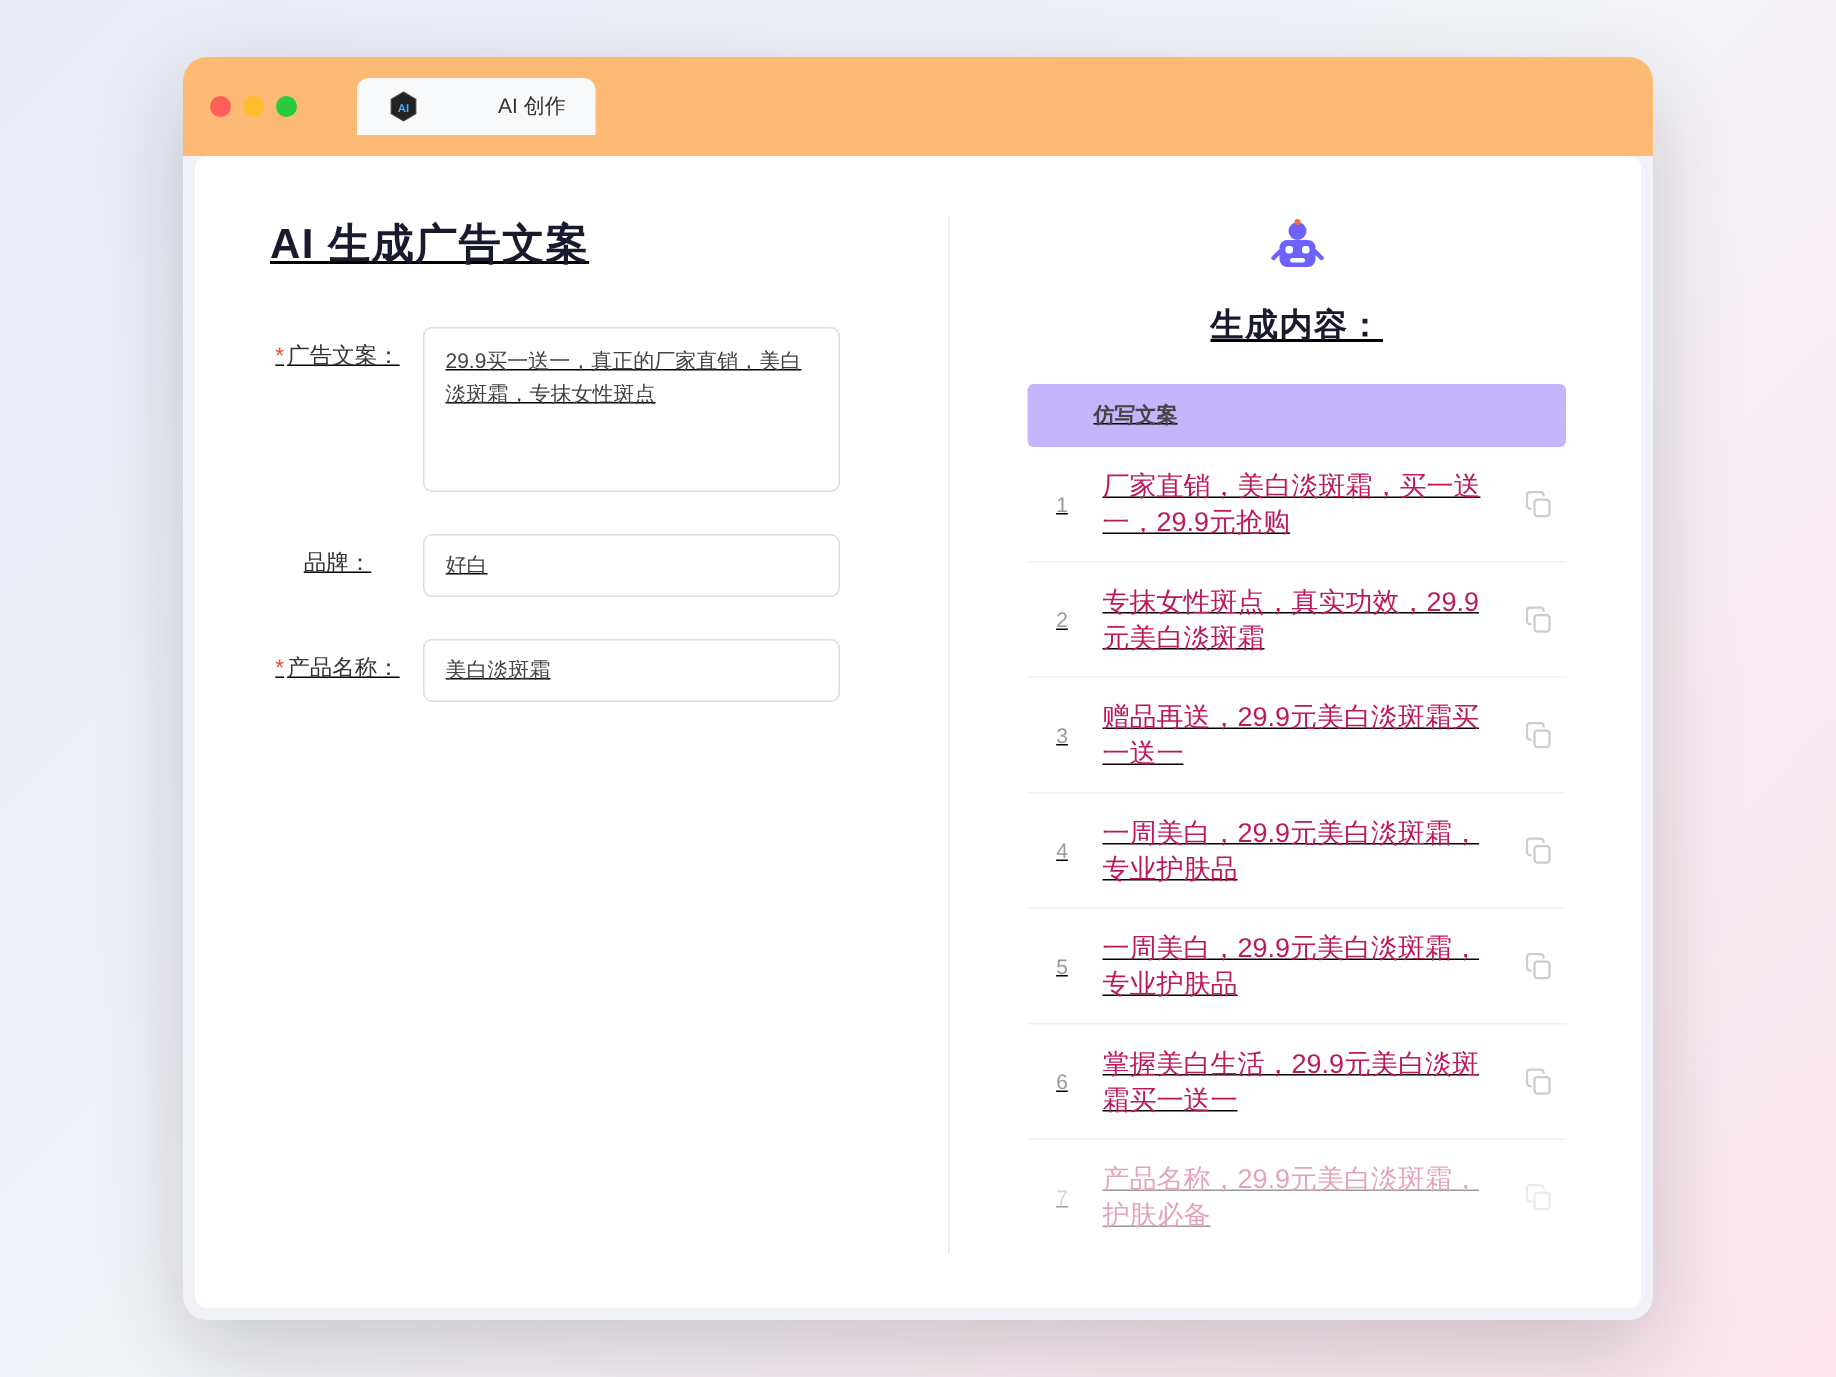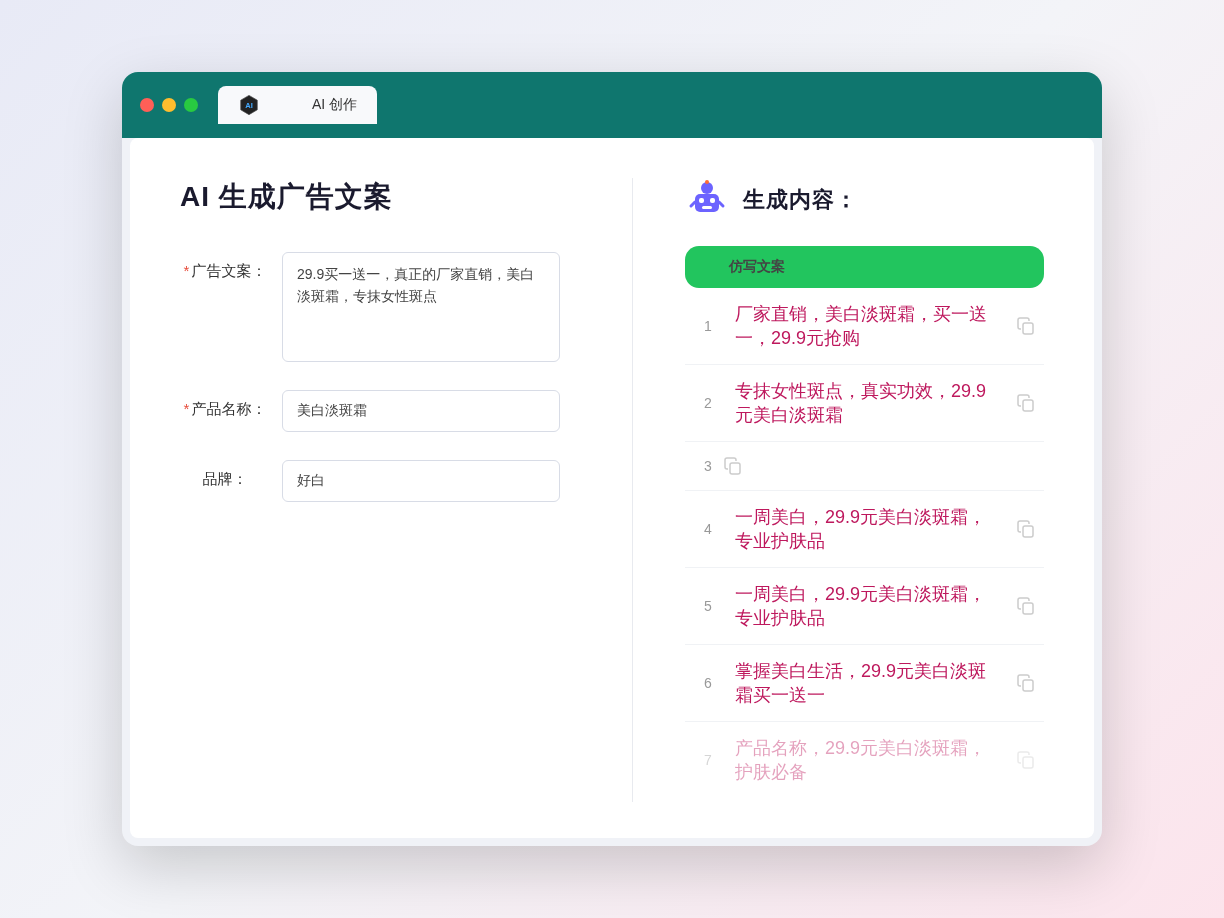--- a/index.html
+++ b/index.html
@@ -14,25 +14,25 @@
 
     .browser-window {
       width: 980px;
       background: #f0f2f7;
       border-radius: 16px;
       box-shadow: 0 20px 60px rgba(0,0,0,0.18);
       overflow: hidden;
     }
 
     .browser-titlebar {
-      background: #0f766e;
+      background: #fdba74;
       padding: 14px 18px;
       display: flex;
       align-items: center;
-      gap: 4px;
+      gap: 24px;
     }
 
     .traffic-lights {
       display: flex;
       gap: 8px;
     }
     .traffic-light {
       width: 14px;
       height: 14px;
       border-radius: 50%;
@@ -64,20 +64,21 @@
     }
 
     .browser-content {
       background: #fff;
       margin: 0 8px 8px 8px;
       border-radius: 8px;
       padding: 40px 50px 36px 50px;
       min-height: 700px;
       display: flex;
       gap: 12px;
+      text-decoration: underline;
     }
 
     
     .left-panel {
       width: 420px;
       flex-shrink: 0;
       padding-right: 40px;
     }
 
     .page-title {
@@ -156,20 +157,21 @@
     .right-panel {
       flex: 1;
       padding-left: 20px;
     }
 
     .result-header {
       display: flex;
       align-items: center;
       gap: 14px;
       margin-bottom: 24px;
+      flex-direction: column;
     }
 
     .robot-icon {
       width: 44px;
       height: 44px;
     }
 
     .result-title {
       font-size: 22px;
       font-weight: 600;
@@ -209,26 +211,26 @@
 
     .copy-icon {
       width: 20px;
       height: 20px;
       flex-shrink: 0;
       cursor: pointer;
       color: #bbb;
     }
 
     .result-header-row {
-      background: #22c55e;
+      background: #c4b5fd;
       padding: 12px 16px 12px 44px;
       font-size: 14px;
       font-weight: 600;
       color: #444;
-      border-radius: 14px;
+      border-radius: 4px;
       margin-bottom: 0;
     }
   </style>
 </head>
 <body>
 
 <div class="browser-window">
 
   <div class="browser-titlebar">
     <div class="traffic-lights">
@@ -254,30 +256,30 @@
       
       <div class="form-row">
         <div class="form-label">
           <span class="required-star">*</span><span>广告文案：</span>
         </div>
         <textarea class="form-input form-textarea" style="">29.9买一送一，真正的厂家直销，美白淡斑霜，专抹女性斑点</textarea>
       </div>
 
       
       <div class="form-row">
+        <div class="form-label">品牌：</div>
+        <input type="text" class="form-input form-input-single" value="好白" style="">
+      </div>
+
+      
+      <div class="form-row">
         <div class="form-label">
           <span class="required-star">*</span><span>产品名称：</span>
         </div>
         <input type="text" class="form-input form-input-single" value="美白淡斑霜" style="">
-      </div>
-
-      
-      <div class="form-row">
-        <div class="form-label">品牌：</div>
-        <input type="text" class="form-input form-input-single" value="好白" style="">
       </div>
 
       
     </div>
 
     <div class="divider"></div>
 
     <div class="right-panel">
       <div class="result-header">
 
@@ -311,20 +313,21 @@
             <div class="result-row">
       <span class="row-number">2</span>
       <span class="row-text">专抹女性斑点，真实功效，29.9元美白淡斑霜</span>
       <svg class="copy-icon" viewBox="0 0 20 20" fill="none" xmlns="http://www.w3.org/2000/svg">
         <rect x="7" y="7" width="10" height="11" rx="2" stroke="#ccc" stroke-width="1.5"></rect>
         <path d="M5 13H4a2 2 0 0 1-2-2V4a2 2 0 0 1 2-2h7a2 2 0 0 1 2 2v1" stroke="#ccc" stroke-width="1.5"></path>
       </svg>
     </div>
             <div class="result-row">
       <span class="row-number">3</span>
+      <span class="row-text">赠品再送，29.9元美白淡斑霜买一送一</span>
       <svg class="copy-icon" viewBox="0 0 20 20" fill="none" xmlns="http://www.w3.org/2000/svg">
         <rect x="7" y="7" width="10" height="11" rx="2" stroke="#ccc" stroke-width="1.5"></rect>
         <path d="M5 13H4a2 2 0 0 1-2-2V4a2 2 0 0 1 2-2h7a2 2 0 0 1 2 2v1" stroke="#ccc" stroke-width="1.5"></path>
       </svg>
     </div>
             <div class="result-row">
       <span class="row-number">4</span>
       <span class="row-text">一周美白，29.9元美白淡斑霜，专业护肤品</span>
       <svg class="copy-icon" viewBox="0 0 20 20" fill="none" xmlns="http://www.w3.org/2000/svg">
         <rect x="7" y="7" width="10" height="11" rx="2" stroke="#ccc" stroke-width="1.5"></rect>

